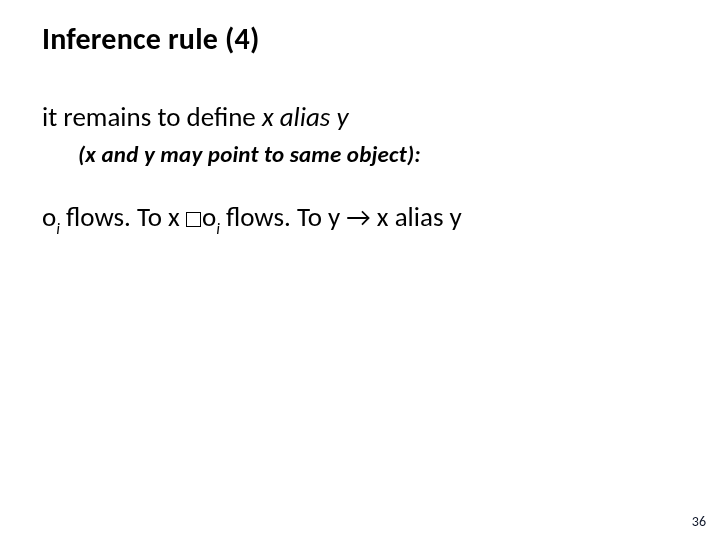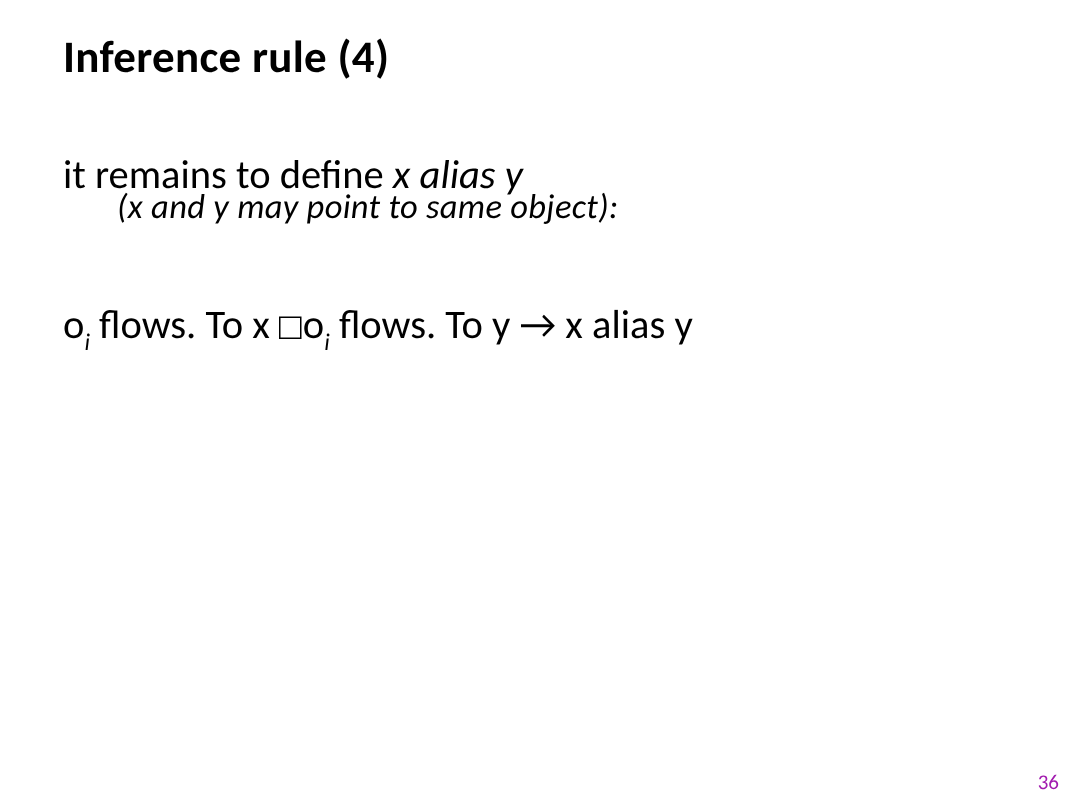--- a/index.html
+++ b/index.html
@@ -30,24 +30,25 @@
   .line1 {
     position: absolute;
     left: 42px;
     top: 100px;
     font-size: 27px;
   }
   .line1 .ital { font-style: italic; }
   .line2 {
     position: absolute;
     left: 78px;
-    top: 124px;
+    top: 140px;
     font-size: 23px;
     font-style: italic;
     letter-spacing: 0.2px;
+    font-weight: bold;
   }
   .rule {
     position: absolute;
     left: 42px;
     top: 200px;
     font-size: 27px;
     white-space: nowrap;
   }
   .rule .sub {
     font-size: 16px;
@@ -64,21 +65,21 @@
     box-sizing: border-box;
     margin: 0 1px 0 0;
     position: relative;
     top: 1px;
   }
   .pagenum {
     position: absolute;
     right: 14px;
     bottom: 10px;
     font-size: 14px;
-    color: #a21caf;
+    color: #0f172a;
   }
 </style>
 </head>
 <body>
 
 <div class="slide">
 
   <div class="title">Inference rule (4)</div>
 
   <div class="line1">

